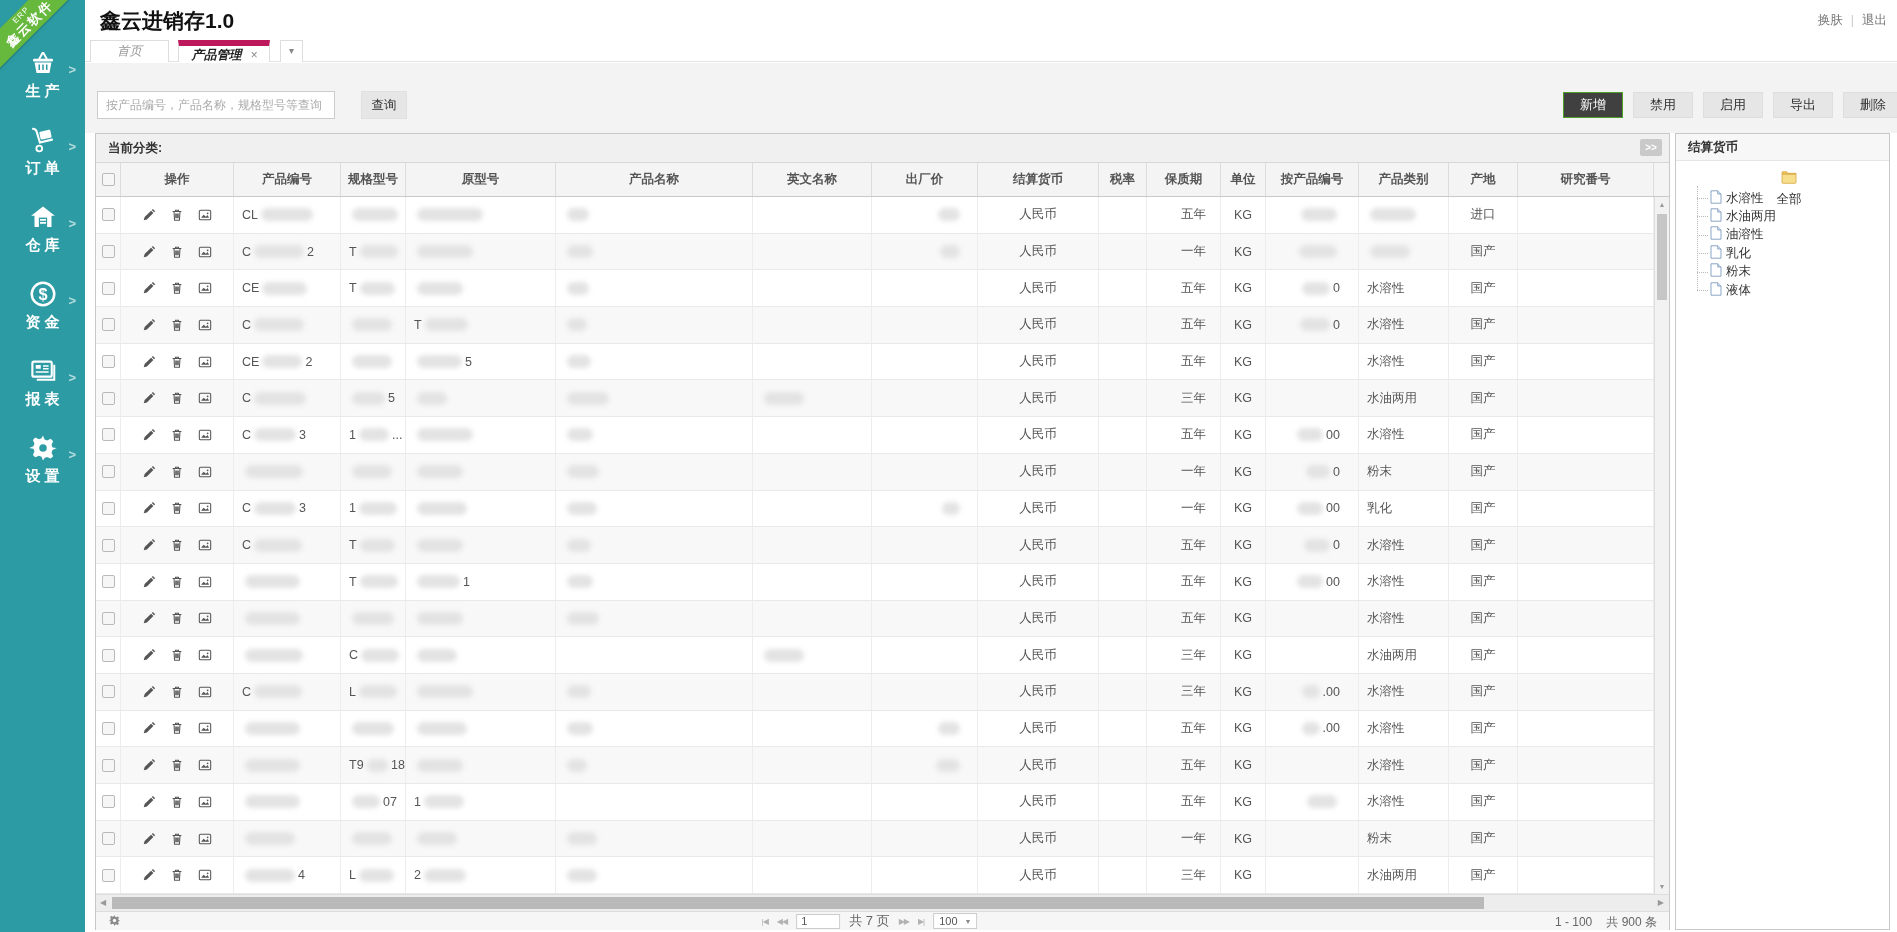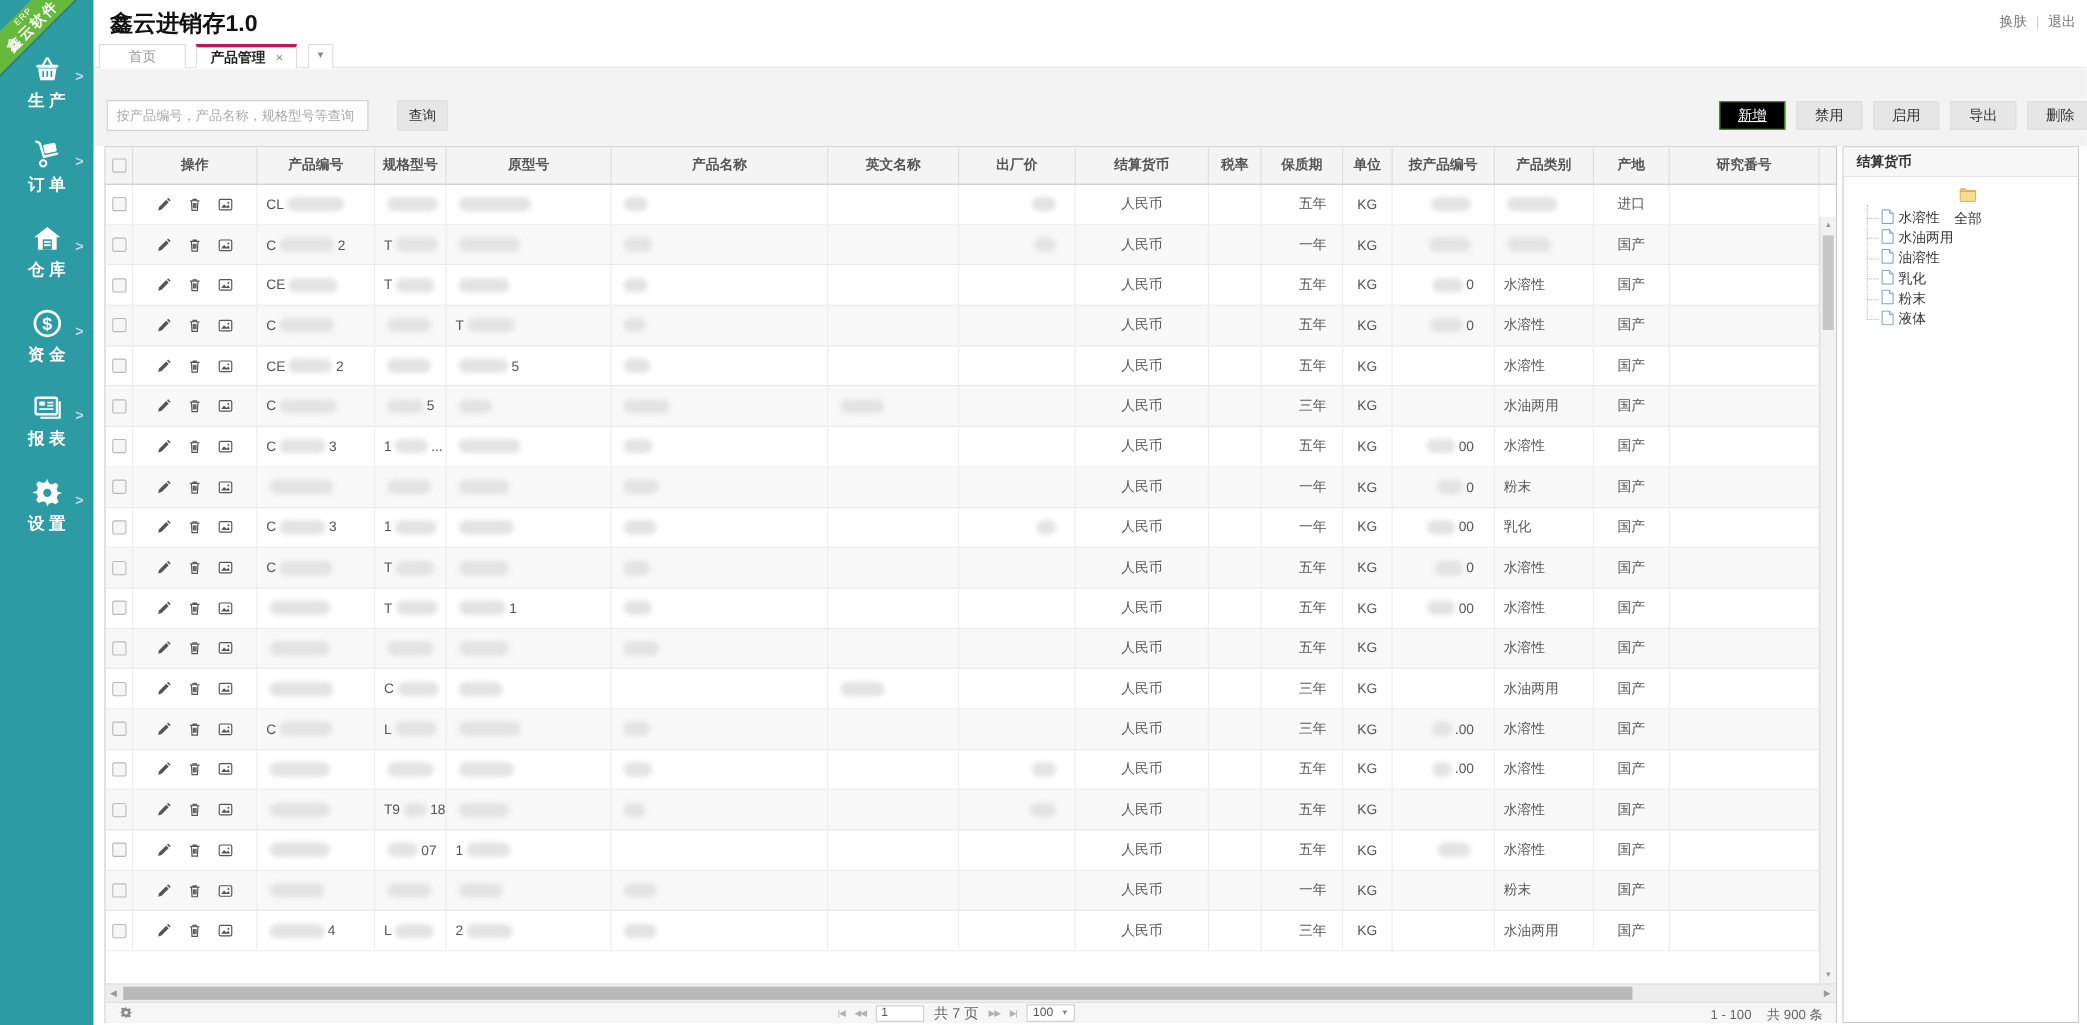--- a/index.html
+++ b/index.html
@@ -20,34 +20,34 @@
   .sb-label { color:#fff; font-size:15px; font-weight:bold; margin-top:2px; }
   
   .topbar { position:absolute; left:85px; top:0; right:0; height:40px; background:#fff; }
   .app-title { position:absolute; left:15px; top:7px; font-size:21px; font-weight:bold; color:#111; }
   .top-links { position:absolute; right:10px; top:12px; font-size:12.5px; color:#777; }
   .top-links .lnk { cursor:pointer; }
   .top-links .sep { color:#ccc; margin:0 8px; }
   
   .tabstrip { position:absolute; left:85px; top:40px; right:0; height:22px; background:#fff; border-bottom:1px solid #e3e3e3; }
   .tab { display:inline-block; vertical-align:top; height:22px; line-height:20px; padding:0 26px;
-    border:1px solid #ddd; border-bottom:none; margin-left:5px; font-size:12.5px; color:#999; background:#fff; cursor:pointer; }
-  .tab.active { border-top:3px solid #be185d; color:#222; font-weight:bold; padding:0 12px; line-height:18px; }
+    border:1px solid #ddd; border-bottom:none; margin-left:5px; font-size:12.5px; color:#999; background:#fff; cursor:pointer;font-style:italic; }
+  .tab.active { border-top:6px solid #be185d; color:#222; font-weight:bold; padding:0 12px; line-height:18px; }
   .tab.active .tab-x { font-weight:normal; color:#888; margin-left:9px; font-size:12px; }
   .tab.caret { padding:0 8px; color:#888; font-size:10px; }
   
   .toolbar { position:absolute; left:85px; top:63px; right:0; height:70px; background:#f3f3f3; }
   .search-input { position:absolute; left:12px; top:28px; width:238px; height:28px; border:1px solid #ccc;
     background:#fff; font-size:12px; padding:0 8px; color:#555; }
   .search-input::placeholder { color:#aaa; }
   .search-btn { position:absolute; left:276px; top:28px; width:46px; height:28px; background:#e6e6e6;
     border:1px solid #e0e0e0; font-size:12.5px; color:#333; cursor:pointer; }
   .tb-btns { position:absolute; left:1478px; top:29px; display:flex; gap:10px; }
   .tb-btn { width:60px; height:26px; background:#e6e6e6; border:1px solid #dedede; font-size:13px; color:#333; cursor:pointer; }
-  .tb-btn.primary { background:#000000; border-color:#4DA02A; color:#fff;text-decoration:underline; }
+  .tb-btn.primary { background:#404040; border-color:#4DA02A; color:#fff; }
   
   .main-panel { position:absolute; left:95px; top:133px; width:1575px; height:797px;
     border:1px solid #c8c8c8; background:#fff; }
   .cat-bar { position:relative; height:29px; background:#f0f0f0; border-bottom:1px solid #d7d7d7; }
   .cat-label { position:absolute; left:12px; top:0; line-height:28px; font-size:12.5px; font-weight:bold; color:#333; }
   .expand-btn { position:absolute; right:7px; top:5px; width:22px; height:17px; background:#c9c9c9; border-radius:2px;
     color:#fff; font-size:10px; font-weight:bold; text-align:center; line-height:17px; cursor:pointer; }
   .grid-cols { display:grid; grid-template-columns:25px 113px 107px 65px 150px 197px 119px 106px 121px 48px 74px 45px 93px 90px 69px 136px; }
   .grid-header { height:34px; background:#f4f4f4; border-bottom:1px solid #c9c9c9; }
   .gh { display:flex; align-items:center; justify-content:center; font-size:12.5px; font-weight:bold; color:#555;
@@ -191,20 +191,24 @@
   <div class="tb-btns">
       <button class="tb-btn primary">新增</button>
       <button class="tb-btn">禁用</button>
       <button class="tb-btn">启用</button>
       <button class="tb-btn">导出</button>
       <button class="tb-btn">删除</button>
     </div>
 </div>
 
 <div class="main-panel">
+  <div class="cat-bar">
+    <span class="cat-label">当前分类:</span>
+    <span class="expand-btn">&gt;&gt;</span>
+  </div>
   <div class="grid-header grid-cols">
       <div class="gh c0">
         <span class="cb"></span>
       </div>
       <div class="gh c1">操作</div>
       <div class="gh c2">产品编号</div>
       <div class="gh c3">规格型号</div>
       <div class="gh c4">原型号</div>
       <div class="gh c5">产品名称</div>
       <div class="gh c6">英文名称</div>

